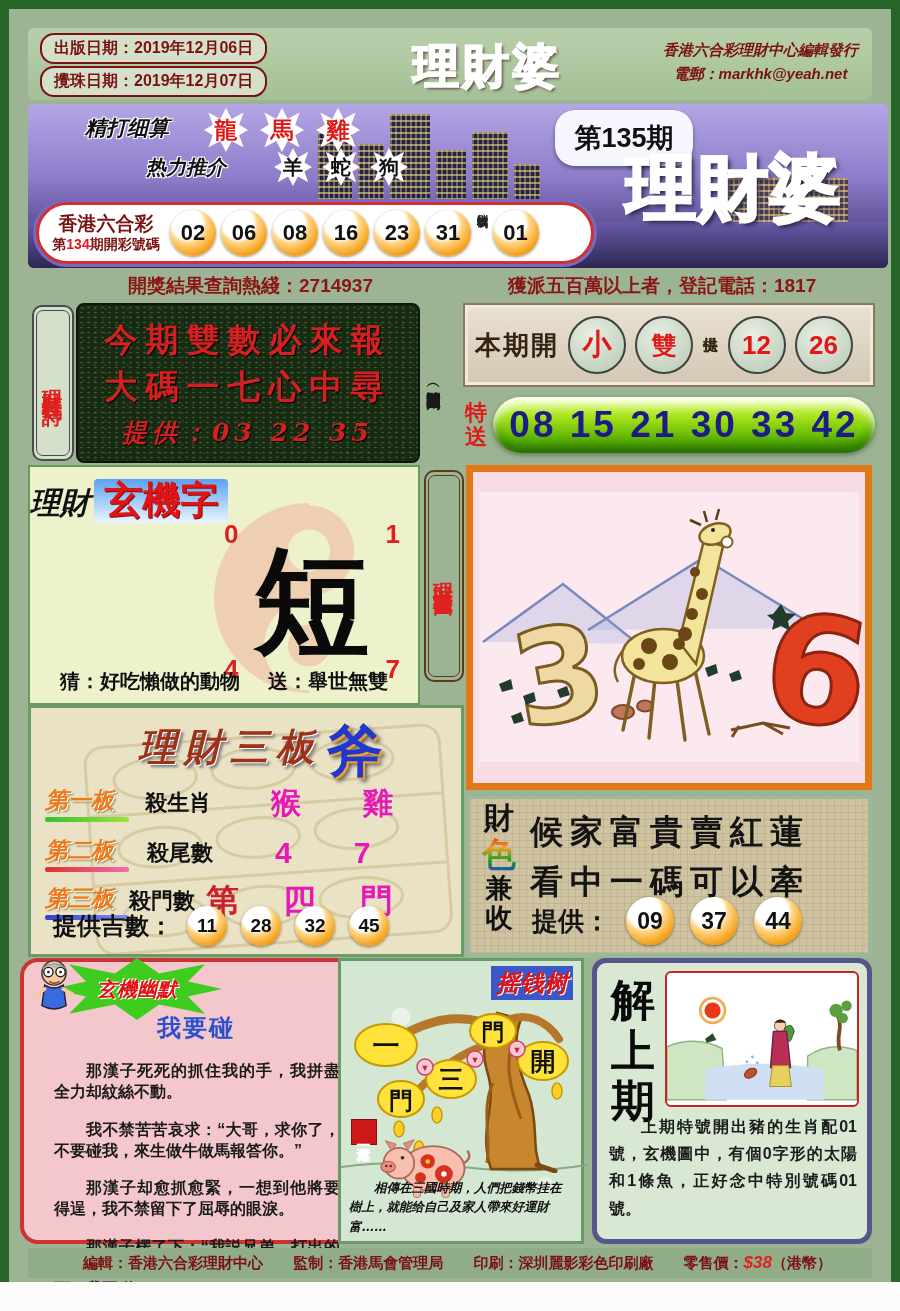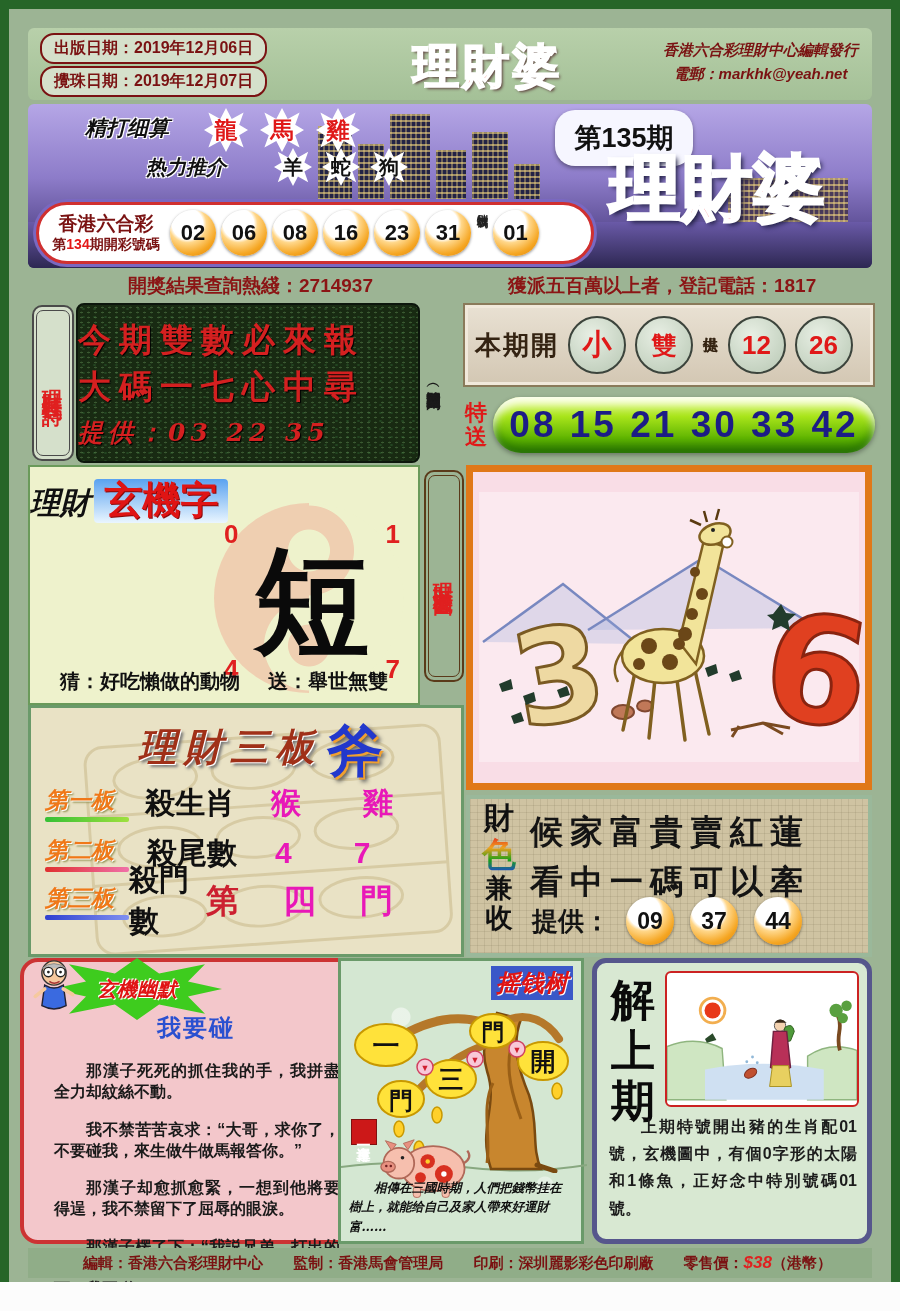--- a/index.html
+++ b/index.html
@@ -16,21 +16,21 @@
              background:#d5e0cb;border:2px solid #7a1212;border-radius:14px;padding:0 12px;
              color:#7a1212;font-weight:700;font-size:16px;white-space:nowrap;}
   .masthead-sm{position:absolute;left:330px;top:8px;width:260px;text-align:center;
                font-size:46px;font-weight:900;color:#d81a1a;letter-spacing:4px;
                -webkit-text-stroke:2px #fff;text-shadow:2px 2px 3px #5a3a3a;}
   .pub-info{position:absolute;right:14px;top:10px;text-align:center;color:#7a1212;
             font-weight:700;font-size:15px;line-height:1.6;font-style:italic;}
 
   
   .banner{left:28px;top:104px;width:844px;height:164px;border-radius:6px;overflow:hidden;
-          background:linear-gradient(#b5a6e6 0%,#8d7cc9 45%,#5f5097 75%,#433a72 100%);}
+          background:linear-gradient(#b5a6e6 0%,#8d7cc9 45%,#5f5097 75%,#433a72 100%);padding-left:16px;}
   .bldg{position:absolute;bottom:44px;background-color:#232345;
         background-image:repeating-linear-gradient(rgba(255,225,130,.55) 0 2px,transparent 2px 6px),
                          repeating-linear-gradient(90deg,rgba(255,225,130,.35) 0 2px,transparent 2px 5px);}
   .water{position:absolute;left:0;right:0;bottom:0;height:46px;
          background:linear-gradient(#6a5aa8,#2d2752);}
   .burst{background:#fff;display:flex;align-items:center;justify-content:center;
          clip-path:polygon(50% 0%,63% 25%,90% 10%,80% 38%,100% 50%,80% 62%,90% 90%,63% 75%,50% 100%,37% 75%,10% 90%,20% 62%,0% 50%,20% 38%,10% 10%,37% 25%);}
   .z1{width:44px;height:44px;font-size:23px;font-weight:900;color:#e01818;}
   .z2{width:38px;height:38px;font-size:20px;font-weight:900;color:#111;}
   .slogan{font-weight:900;font-style:italic;color:#101010;
@@ -67,21 +67,21 @@
               display:flex;align-items:center;justify-content:center;}
   .side-label .inner{border:1px solid #4a4a4a;border-radius:7px;margin:2px;flex:1;height:calc(100% - 8px);
               display:flex;align-items:center;justify-content:center;}
   .side-chars{font-size:20px;font-weight:900;color:#e02020;letter-spacing:4px;}
   .poemside{left:32px;top:305px;width:38px;height:152px;}
   .scratch{left:76px;top:303px;width:340px;height:156px;border-radius:8px;border:2px solid #0c160c;
            background-color:#182a12;
            background-image:radial-gradient(rgba(110,160,95,.4) 1px,transparent 1.6px),
                             radial-gradient(rgba(40,80,40,.7) 1px,transparent 1.6px);
            background-size:7px 5px,11px 8px;
-           display:flex;flex-direction:column;justify-content:center;gap:2px;}
+           display:flex;flex-direction:column;align-items:center;justify-content:center;gap:2px;}
   .scratch .sl{font-family:"DejaVu Serif","Liberation Serif",serif;font-weight:900;color:#d42020;
                font-size:33px;letter-spacing:8px;text-shadow:1px 1px 1px #000;}
   .scratch .sl3{font-size:25px;font-style:italic;letter-spacing:5px;margin-top:4px;}
   .scratch-note{left:420px;top:306px;width:28px;height:152px;font-size:14px;font-weight:700;color:#1a1a1a;
                 display:flex;align-items:center;justify-content:center;letter-spacing:1px;}
 
   
   .tips-box{left:463px;top:303px;width:412px;height:84px;box-sizing:border-box;
             background:linear-gradient(#e9e1d3,#d3c7b3);border:2px solid #8a7a5a;
             box-shadow:inset 0 0 0 3px #f1e9db;display:flex;align-items:center;padding:0 10px;gap:9px;}
@@ -137,21 +137,21 @@
   .bt-main{font-family:"DejaVu Serif",serif;font-size:38px;font-weight:900;color:#a03018;letter-spacing:8px;
            font-style:italic;text-shadow:1px 1px 0 #fff,3px 3px 3px #777;}
   .bt-axe{font-family:"DejaVu Serif",serif;font-size:56px;font-weight:900;color:#2238cc;vertical-align:-10px;
           text-shadow:2px 2px 0 #f0a030,4px 4px 4px #555;}
   .brow{position:absolute;left:14px;width:410px;height:46px;display:flex;align-items:center;}
   .board-tag{width:102px;font-size:23px;font-weight:900;font-style:italic;color:#f07818;
              text-shadow:1px 1px 0 #fff,2px 2px 2px #884;}
   .board-tag .ubar{height:5px;width:84px;margin-top:1px;border-radius:2px;}
   .u1{background:linear-gradient(90deg,#35c035,#9fe03f);} .u2{background:linear-gradient(90deg,#e03030,#f070a8);}
   .u3{background:linear-gradient(90deg,#3040d0,#8090f0);}
-  .brow .bname{width:128px;font-size:30px;font-weight:900;color:#101010;}
+  .brow .bname{width:128px;font-size:22px;font-weight:900;color:#101010;}
   .brow .bval{font-size:30px;font-weight:900;color:#e818b8;margin-right:62px;}
   .brow .bval.first{color:#cc2030;}
   .lucky-row{position:absolute;left:22px;bottom:8px;display:flex;align-items:center;gap:14px;}
   .lucky-row .ll{font-size:24px;font-weight:900;color:#101010;}
 
   
   .wealth-box{left:466px;top:795px;width:406px;height:162px;box-sizing:border-box;background:#cfc3a2;
               border:4px solid #9ab89a;
               background-image:repeating-linear-gradient(0deg,rgba(110,100,70,.14) 0 1px,transparent 1px 7px),
                                repeating-linear-gradient(90deg,rgba(110,100,70,.14) 0 1px,transparent 1px 7px);}
@@ -425,20 +425,27 @@
       <span class="bname">殺尾數</span>
       <span class="bval">4</span>
       <span class="bval">7</span>
     </div>
     <div class="brow" style="top:170px;">
       <span class="board-tag"><span>第三板</span><div class="ubar u3"></div></span>
       <span class="bname">殺門數</span>
       <span class="bval first" style="margin-right:44px;font-size:33px;">第</span>
       <span class="bval" style="margin-right:44px;font-size:33px;">四</span>
       <span class="bval" style="font-size:33px;">門</span>
+    </div>
+    <div class="lucky-row">
+      <span class="ll">提供吉數：</span>
+      <span class="ball b40">11</span>
+      <span class="ball b40">28</span>
+      <span class="ball b40">32</span>
+      <span class="ball b40">45</span>
     </div>
   </div>
 
   <div class="abs wealth-box">
     <div class="wealth-side">
       <div class="ws1">財</div>
       <div class="ws-color">色</div>
       <div class="ws2">兼</div>
       <div class="ws2">收</div>
     </div>

